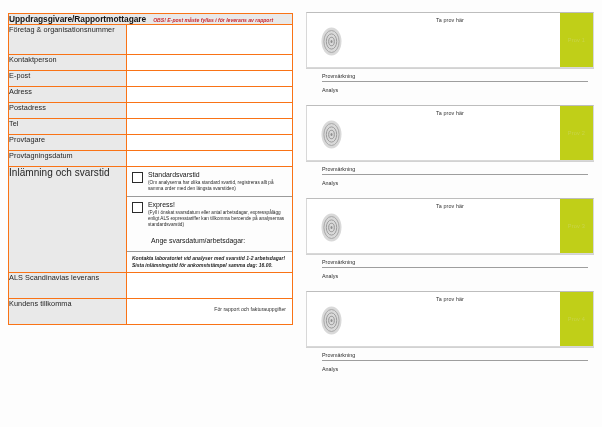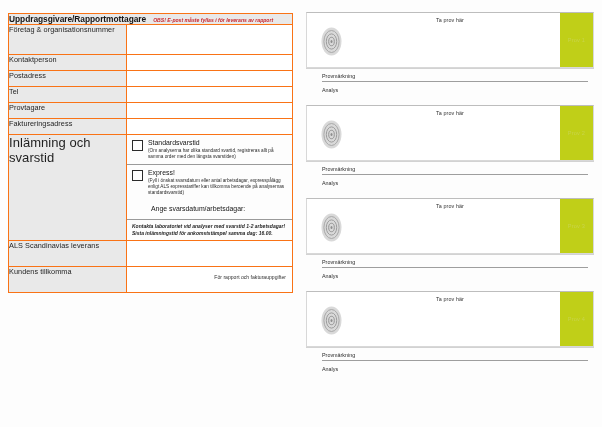--- a/index.html
+++ b/index.html
@@ -74,21 +74,21 @@
     font-weight: bold;
     color: #c9252c;
     white-space: nowrap;
   }
 
   .row-h { height: 30px; }
   .row-h-tall { height: 16px; }
 
   
   .big-label {
-    font-size: 13px;
+    font-size: 10px;
     padding-top: 44px;
     padding-left: 5px;
   }
   .opt-block {
     padding: 4px 5px 4px 5px;
     border-bottom: 1px solid #9a9a9a;
   }
   .opt-row {
     display: flex;
     gap: 5px;
@@ -226,33 +226,41 @@
 
         <tr class="row-h">
           <td class="lbl">Företag &amp; organisationsnummer</td>
           <td class="val"></td>
         </tr>
         <tr class="row-h-tall">
           <td class="lbl">Kontaktperson</td>
           <td class="val"></td>
         </tr>
         <tr class="row-h-tall">
+          <td class="lbl">E-post</td>
+          <td class="val"></td>
+        </tr>
+        <tr class="row-h-tall">
+          <td class="lbl">Adress</td>
+          <td class="val"></td>
+        </tr>
+        <tr class="row-h-tall">
           <td class="lbl">Postadress</td>
           <td class="val"></td>
         </tr>
         <tr class="row-h-tall">
           <td class="lbl">Tel</td>
           <td class="val"></td>
         </tr>
         <tr class="row-h-tall">
           <td class="lbl">Provtagare</td>
           <td class="val"></td>
         </tr>
         <tr class="row-h-tall">
-          <td class="lbl">Faktureringsadress</td>
+          <td class="lbl">Provtagningsdatum</td>
           <td class="val"></td>
         </tr>
 
         <tr>
           <td class="lbl big-label">Inlämning och svarstid</td>
           <td class="inner-cell">
 
             <div class="opt-block">
               <div class="opt-row">
                 <div class="chk"></div>

